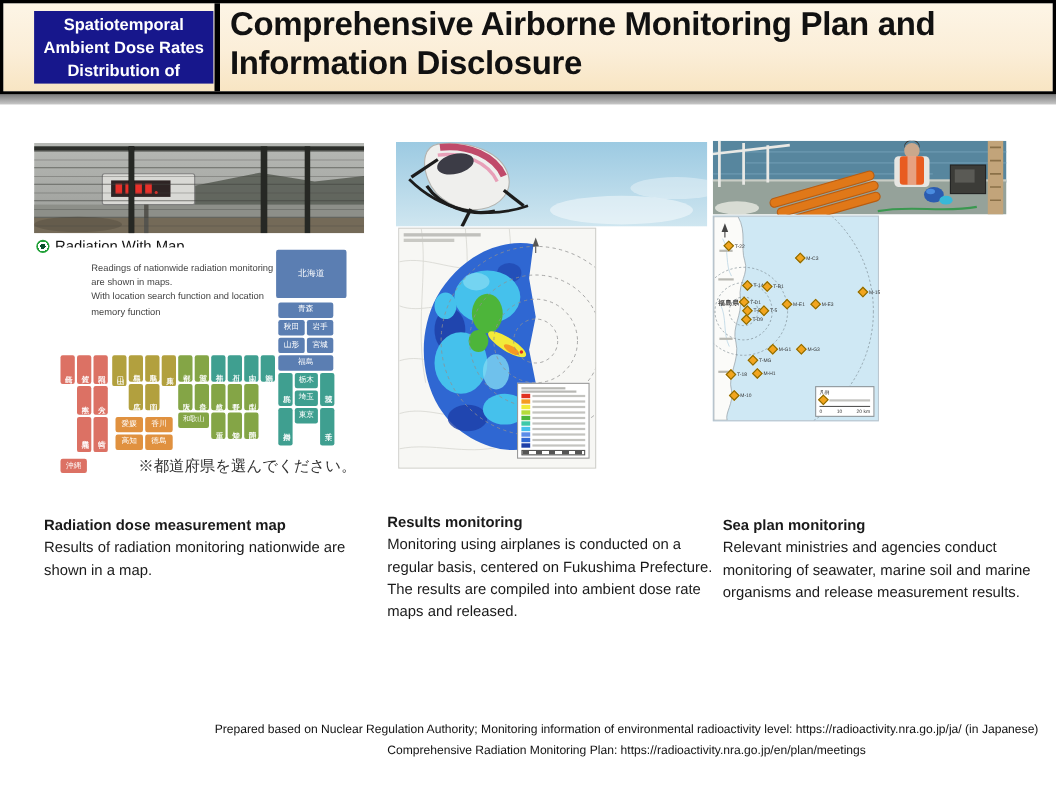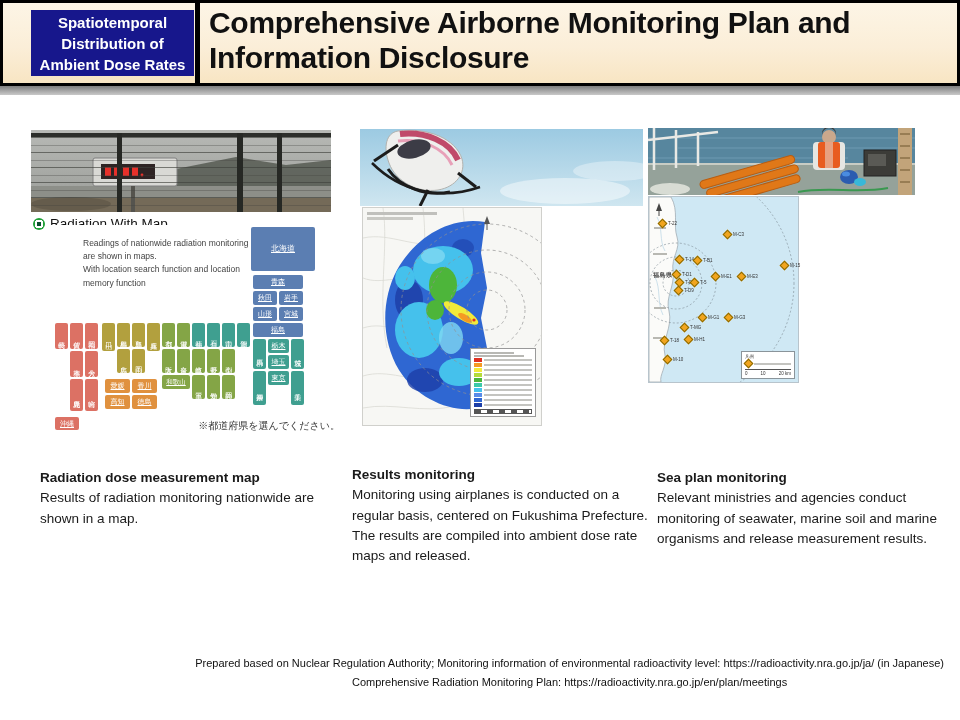--- a/index.html
+++ b/index.html
@@ -26,24 +26,24 @@
   .caption p{margin:0;font-size:13.5px;line-height:1.5;}
 
   
   .map-label{position:absolute;left:33px;top:216px;display:flex;align-items:center;gap:5px;
     font-size:13.5px;color:#111;}
   .bullseye{width:12px;height:12px;border-radius:50%;flex:0 0 auto;
     background:radial-gradient(circle at 50% 50%,#0a4f2d 0 28%,#ffffff 28% 52%,#21a038 52% 100%);}
   .japan-map{position:absolute;left:45px;top:225px;width:295px;height:212px;background:#fff;}
   .map-note{position:absolute;left:38px;top:12px;font-size:8.5px;color:#444;line-height:1.55;
     white-space:pre-line;}
-  .map-footnote{position:absolute;right:0;bottom:4px;font-size:10px;color:#333;}
+  .map-footnote{position:absolute;right:16px;bottom:4px;font-size:14px;color:#333;}
   .pref{position:absolute;border-radius:2px;color:#fff;font-size:7px;line-height:1.05;
     display:flex;align-items:center;justify-content:center;text-align:right;
-    box-sizing:border-box;padding:1px;text-decoration:underline;}
+    box-sizing:border-box;padding:1px;}
   .pref.vert{writing-mode:vertical-rl;text-orientation:upright;}
 
   
   .air-map{position:absolute;left:362px;top:207px;width:178px;height:217px;
     border:1px solid #d0d0cc;box-sizing:content-box;background:#f7f7f4;}
   .air-legend{position:absolute;right:5px;bottom:8px;width:58px;background:#fff;
     border:1px solid #999;padding:2px 3px;}
   .air-legend .tbar{height:2px;background:#b8b8b4;margin:1px 0;}
   .air-row{display:flex;align-items:center;gap:2px;margin:1px 0;}
   .air-row .sw{width:8px;height:4px;flex:0 0 auto;}
@@ -72,22 +72,22 @@
     line-height:1.75;}
 </style>
 </head>
 <body>
 
 <div class="slide">
 
   <div class="header">
     <div class="badge">
       <div>Spatiotemporal</div>
+      <div>Ambient Dose Rates</div>
       <div>Distribution of</div>
-      <div>Ambient Dose Rates</div>
     </div>
     <div class="hdivider"></div>
     <h1 class="page-title">
       <div>Comprehensive Airborne Monitoring Plan and</div>
       <div>Information Disclosure</div>
     </h1>
   </div>
   <div class="header-shadow"></div>
 
   <svg class="photo" style="left:31px;top:130px" width="300" height="82">

